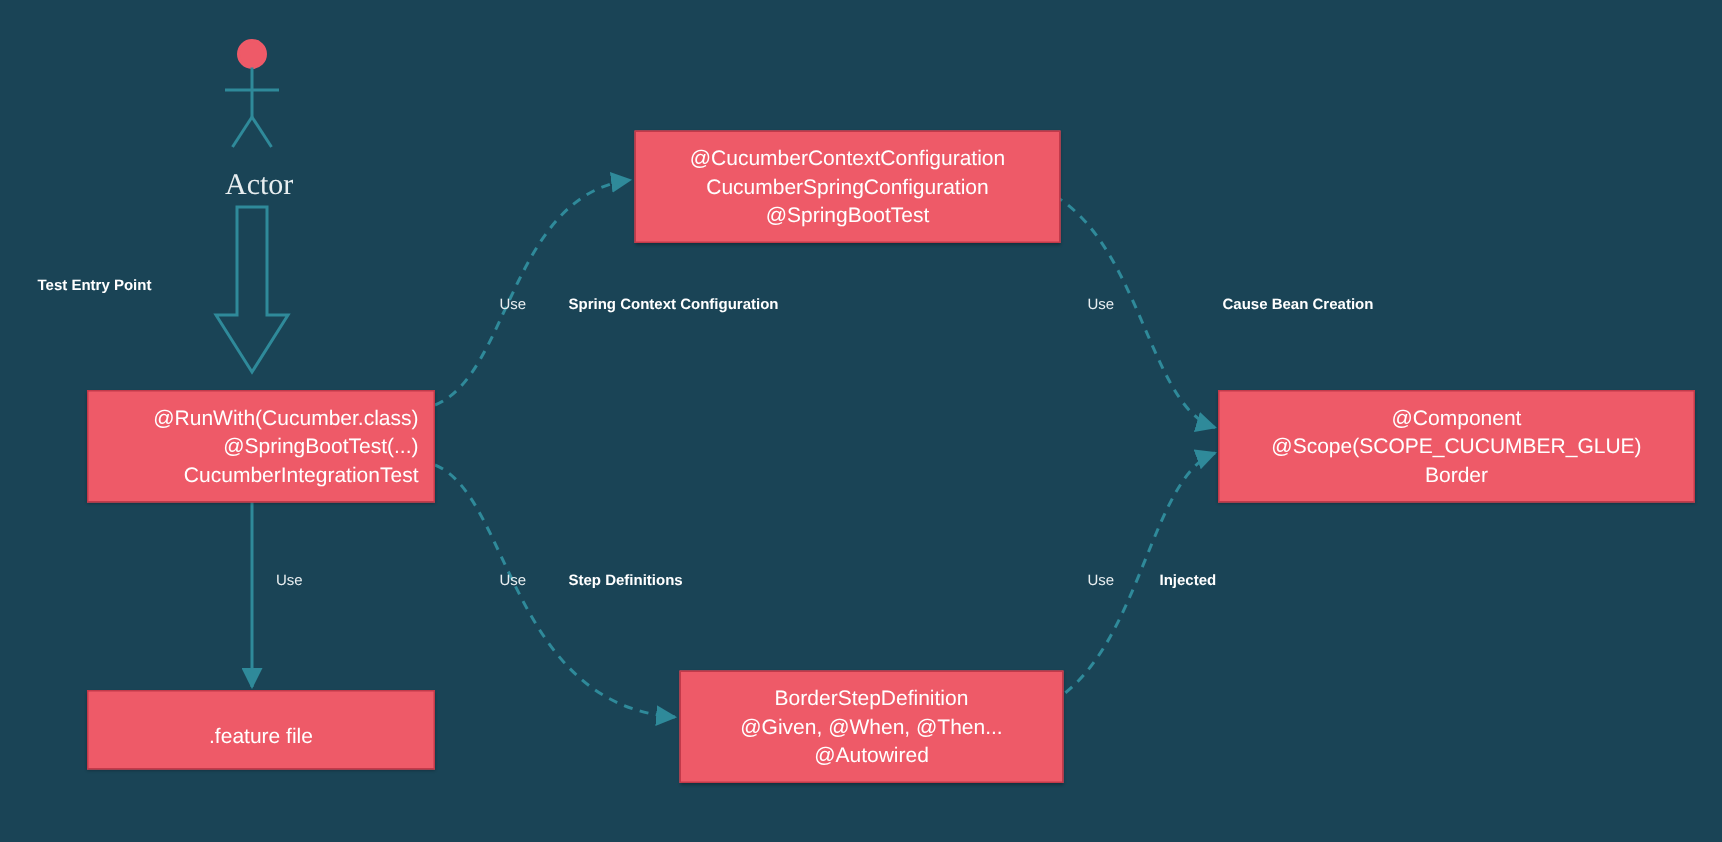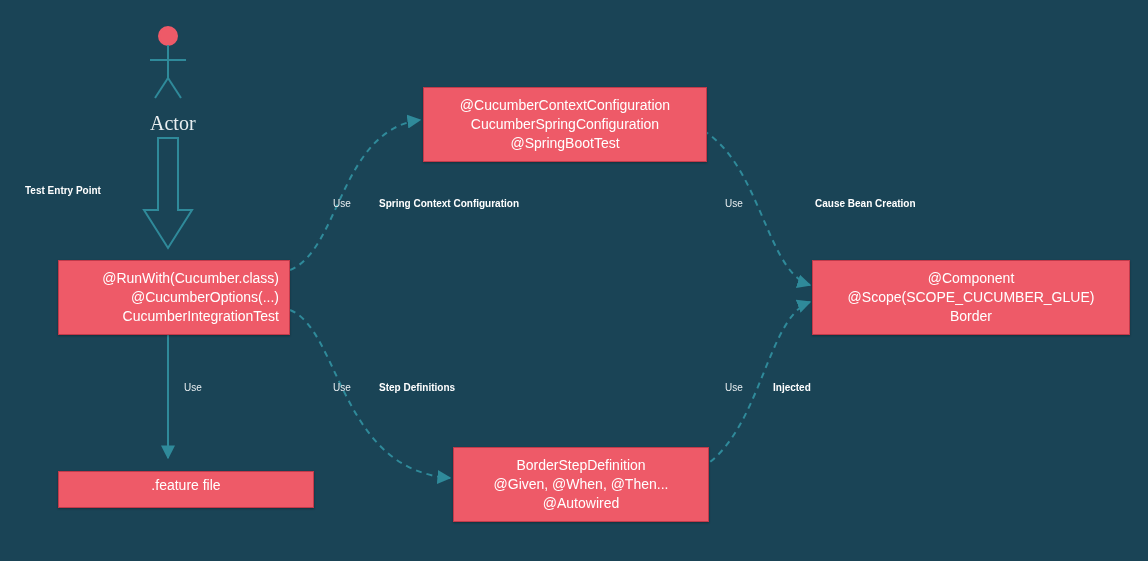--- a/index.html
+++ b/index.html
@@ -99,27 +99,27 @@
     <path d="M 670 478
              C 760 470, 760 320, 810 302" stroke="#2f8a9a" stroke-width="2" fill="none" stroke-dasharray="6 5" marker-end="url(#arrow)"></path>
   </svg>
 
   <div class="actor-label" style="left:150px; top:112px; width:36px;">Actor</div>
 
   <div class="label bold" style="left:25px; top:185px;">Test Entry Point</div>
 
   <div class="node" style="left:58px; top:260px; width:232px;text-align:right;">
     <div>@RunWith(Cucumber.class)</div>
-    <div>@CucumberOptions(...)</div>
+    <div>@SpringBootTest(...)</div>
     <div>CucumberIntegrationTest</div>
   </div>
 
   <div class="label" style="left:184px; top:382px;">Use</div>
 
-  <div class="node" style="left:58px; top:460px; width:256px; padding-top:4px; padding-bottom:12px;margin-top:11px;">
+  <div class="node" style="left:58px; top:460px; width:232px; padding-top:20px; padding-bottom:12px;">
     <div>.feature file</div>
   </div>
 
   <div class="label" style="left:333px; top:198px;">Use</div>
 
   <div class="label bold" style="left:379px; top:198px;">Spring Context Configuration</div>
 
   <div class="label" style="left:333px; top:382px;">Use</div>
 
   <div class="label bold" style="left:379px; top:382px;">Step Definitions</div>

